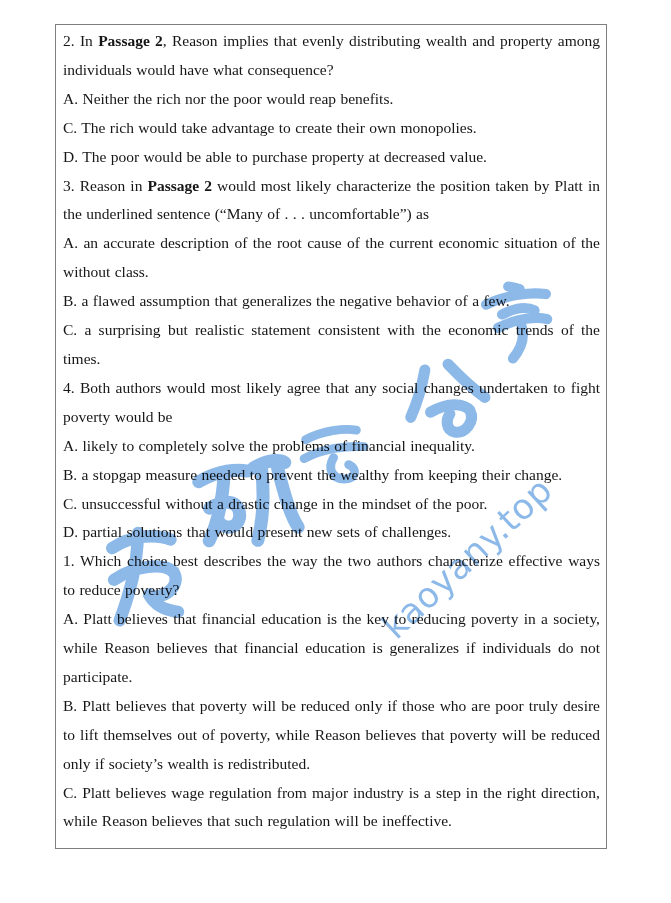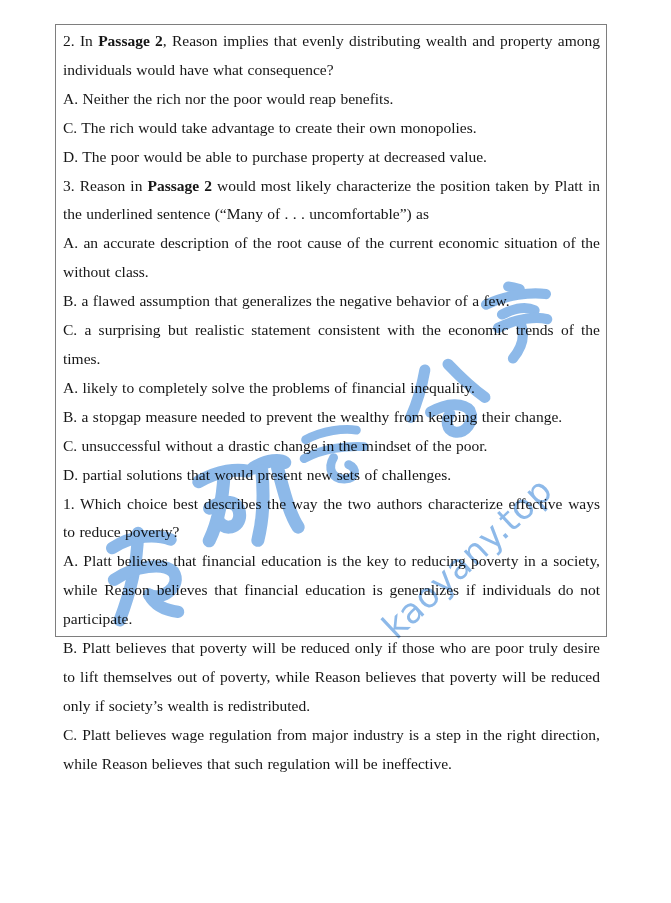--- a/index.html
+++ b/index.html
@@ -17,21 +17,21 @@
   .page {
     position: absolute;
     inset: 0;
     background: #ffffff;
   }
   .question-box {
     position: absolute;
     left: 55px;
     top: 24px;
     width: 552px;
-    height: 613px;
+    height: 825px;
     border: 1.5px solid #7e7e7e;
     box-sizing: border-box;
     background: transparent;
     z-index: 1;
   }
   .content {
     position: absolute;
     left: 7px;
     top: 2px;
     width: 537px;
@@ -90,20 +90,21 @@
   <div class="question-box">
     <div class="content" id="content">
         <p class="para"><span>2. In </span><b>Passage 2</b><span>, Reason implies that evenly distributing wealth and property among individuals would have what consequence?</span></p>
         <p class="para">A. Neither the rich nor the poor would reap benefits.</p>
         <p class="para">C. The rich would take advantage to create their own monopolies.</p>
         <p class="para">D. The poor would be able to purchase property at decreased value.</p>
         <p class="para"><span>3. Reason in </span><b>Passage 2</b><span> would most likely characterize the position taken by Platt in the underlined sentence (“Many of . . . uncomfortable”) as</span></p>
         <p class="para">A. an accurate description of the root cause of the current economic situation of the without class.</p>
         <p class="para">B. a flawed assumption that generalizes the negative behavior of a few.</p>
         <p class="para">C. a surprising but realistic statement consistent with the economic trends of the times.</p>
+        <p class="para"><span>4. Both authors would most likely agree that any social changes undertaken to fight poverty would be</span></p>
         <p class="para">A. likely to completely solve the problems of financial inequality.</p>
         <p class="para">B. a stopgap measure needed to prevent the wealthy from keeping their change.</p>
         <p class="para">C. unsuccessful without a drastic change in the mindset of the poor.</p>
         <p class="para">D. partial solutions that would present new sets of challenges.</p>
         <p class="para"><span>1. Which choice best describes the way the two authors characterize effective ways to reduce poverty?</span></p>
         <p class="para">A. Platt believes that financial education is the key to reducing poverty in a society, while Reason believes that financial education is generalizes if individuals do not participate.</p>
         <p class="para">B. Platt believes that poverty will be reduced only if those who are poor truly desire to lift themselves out of poverty, while Reason believes that poverty will be reduced only if society’s wealth is redistributed.</p>
         <p class="para">C. Platt believes wage regulation from major industry is a step in the right direction, while Reason believes that such regulation will be ineffective.</p>
       </div>
   </div>

